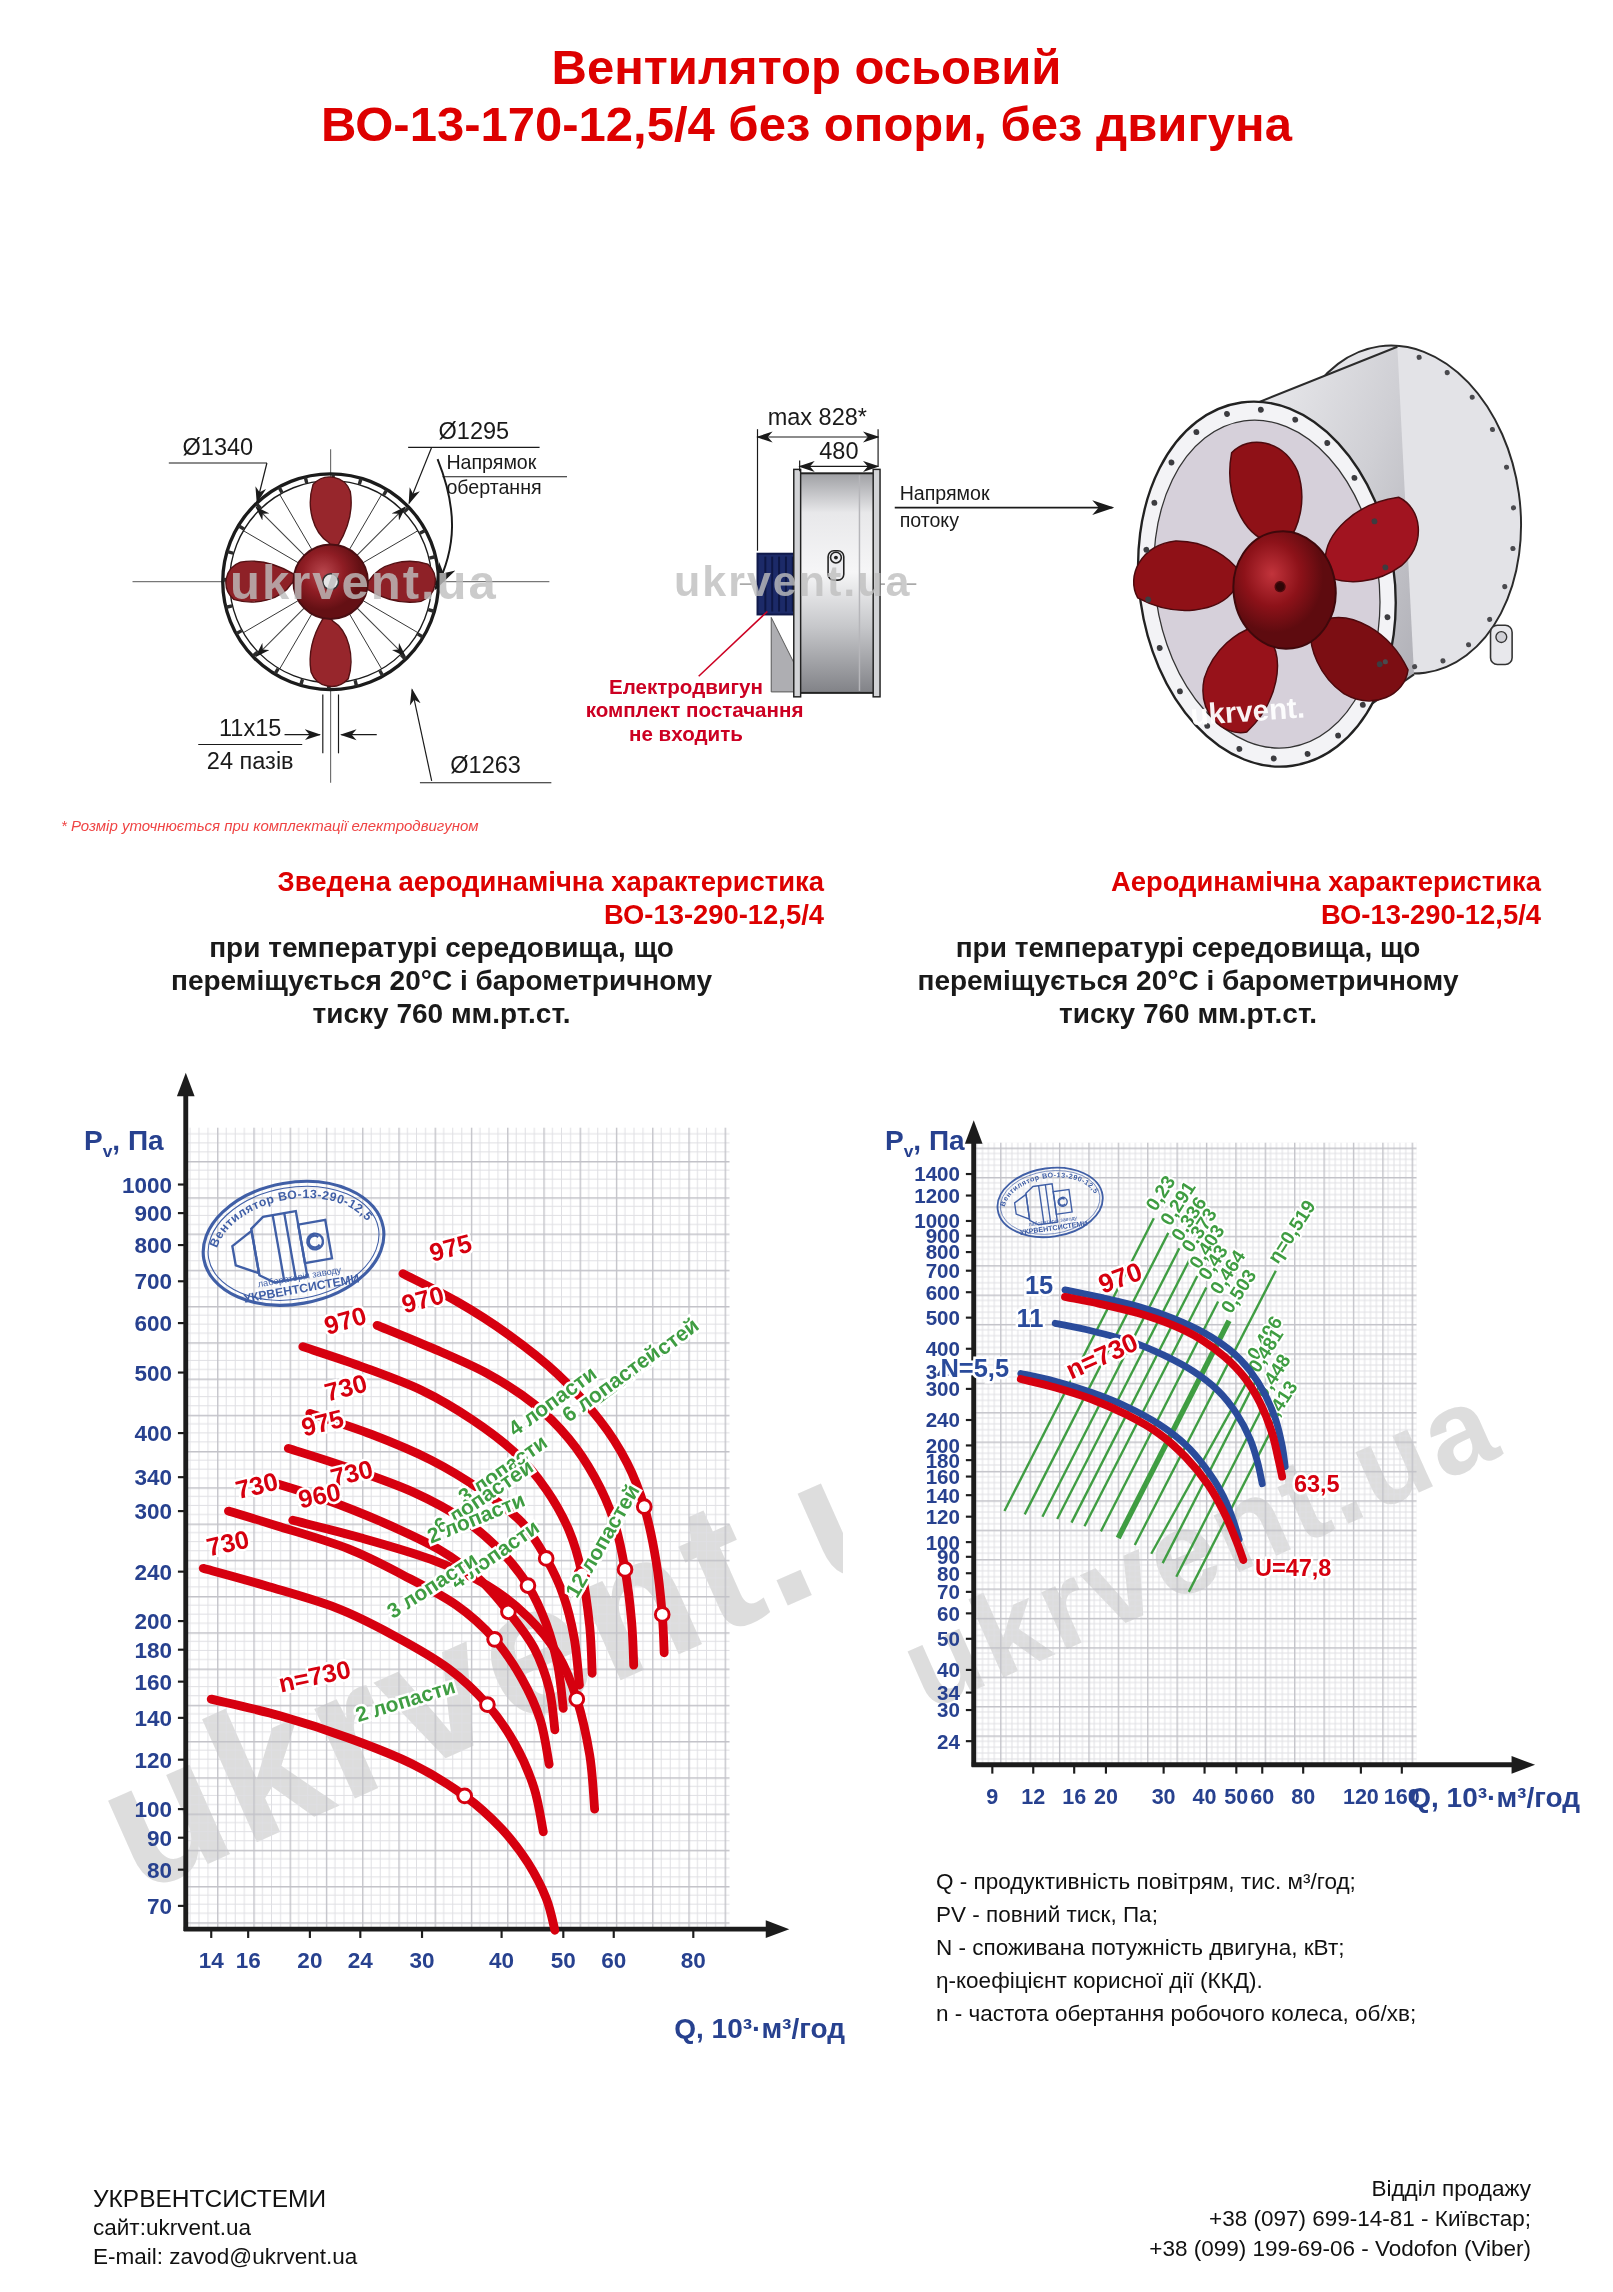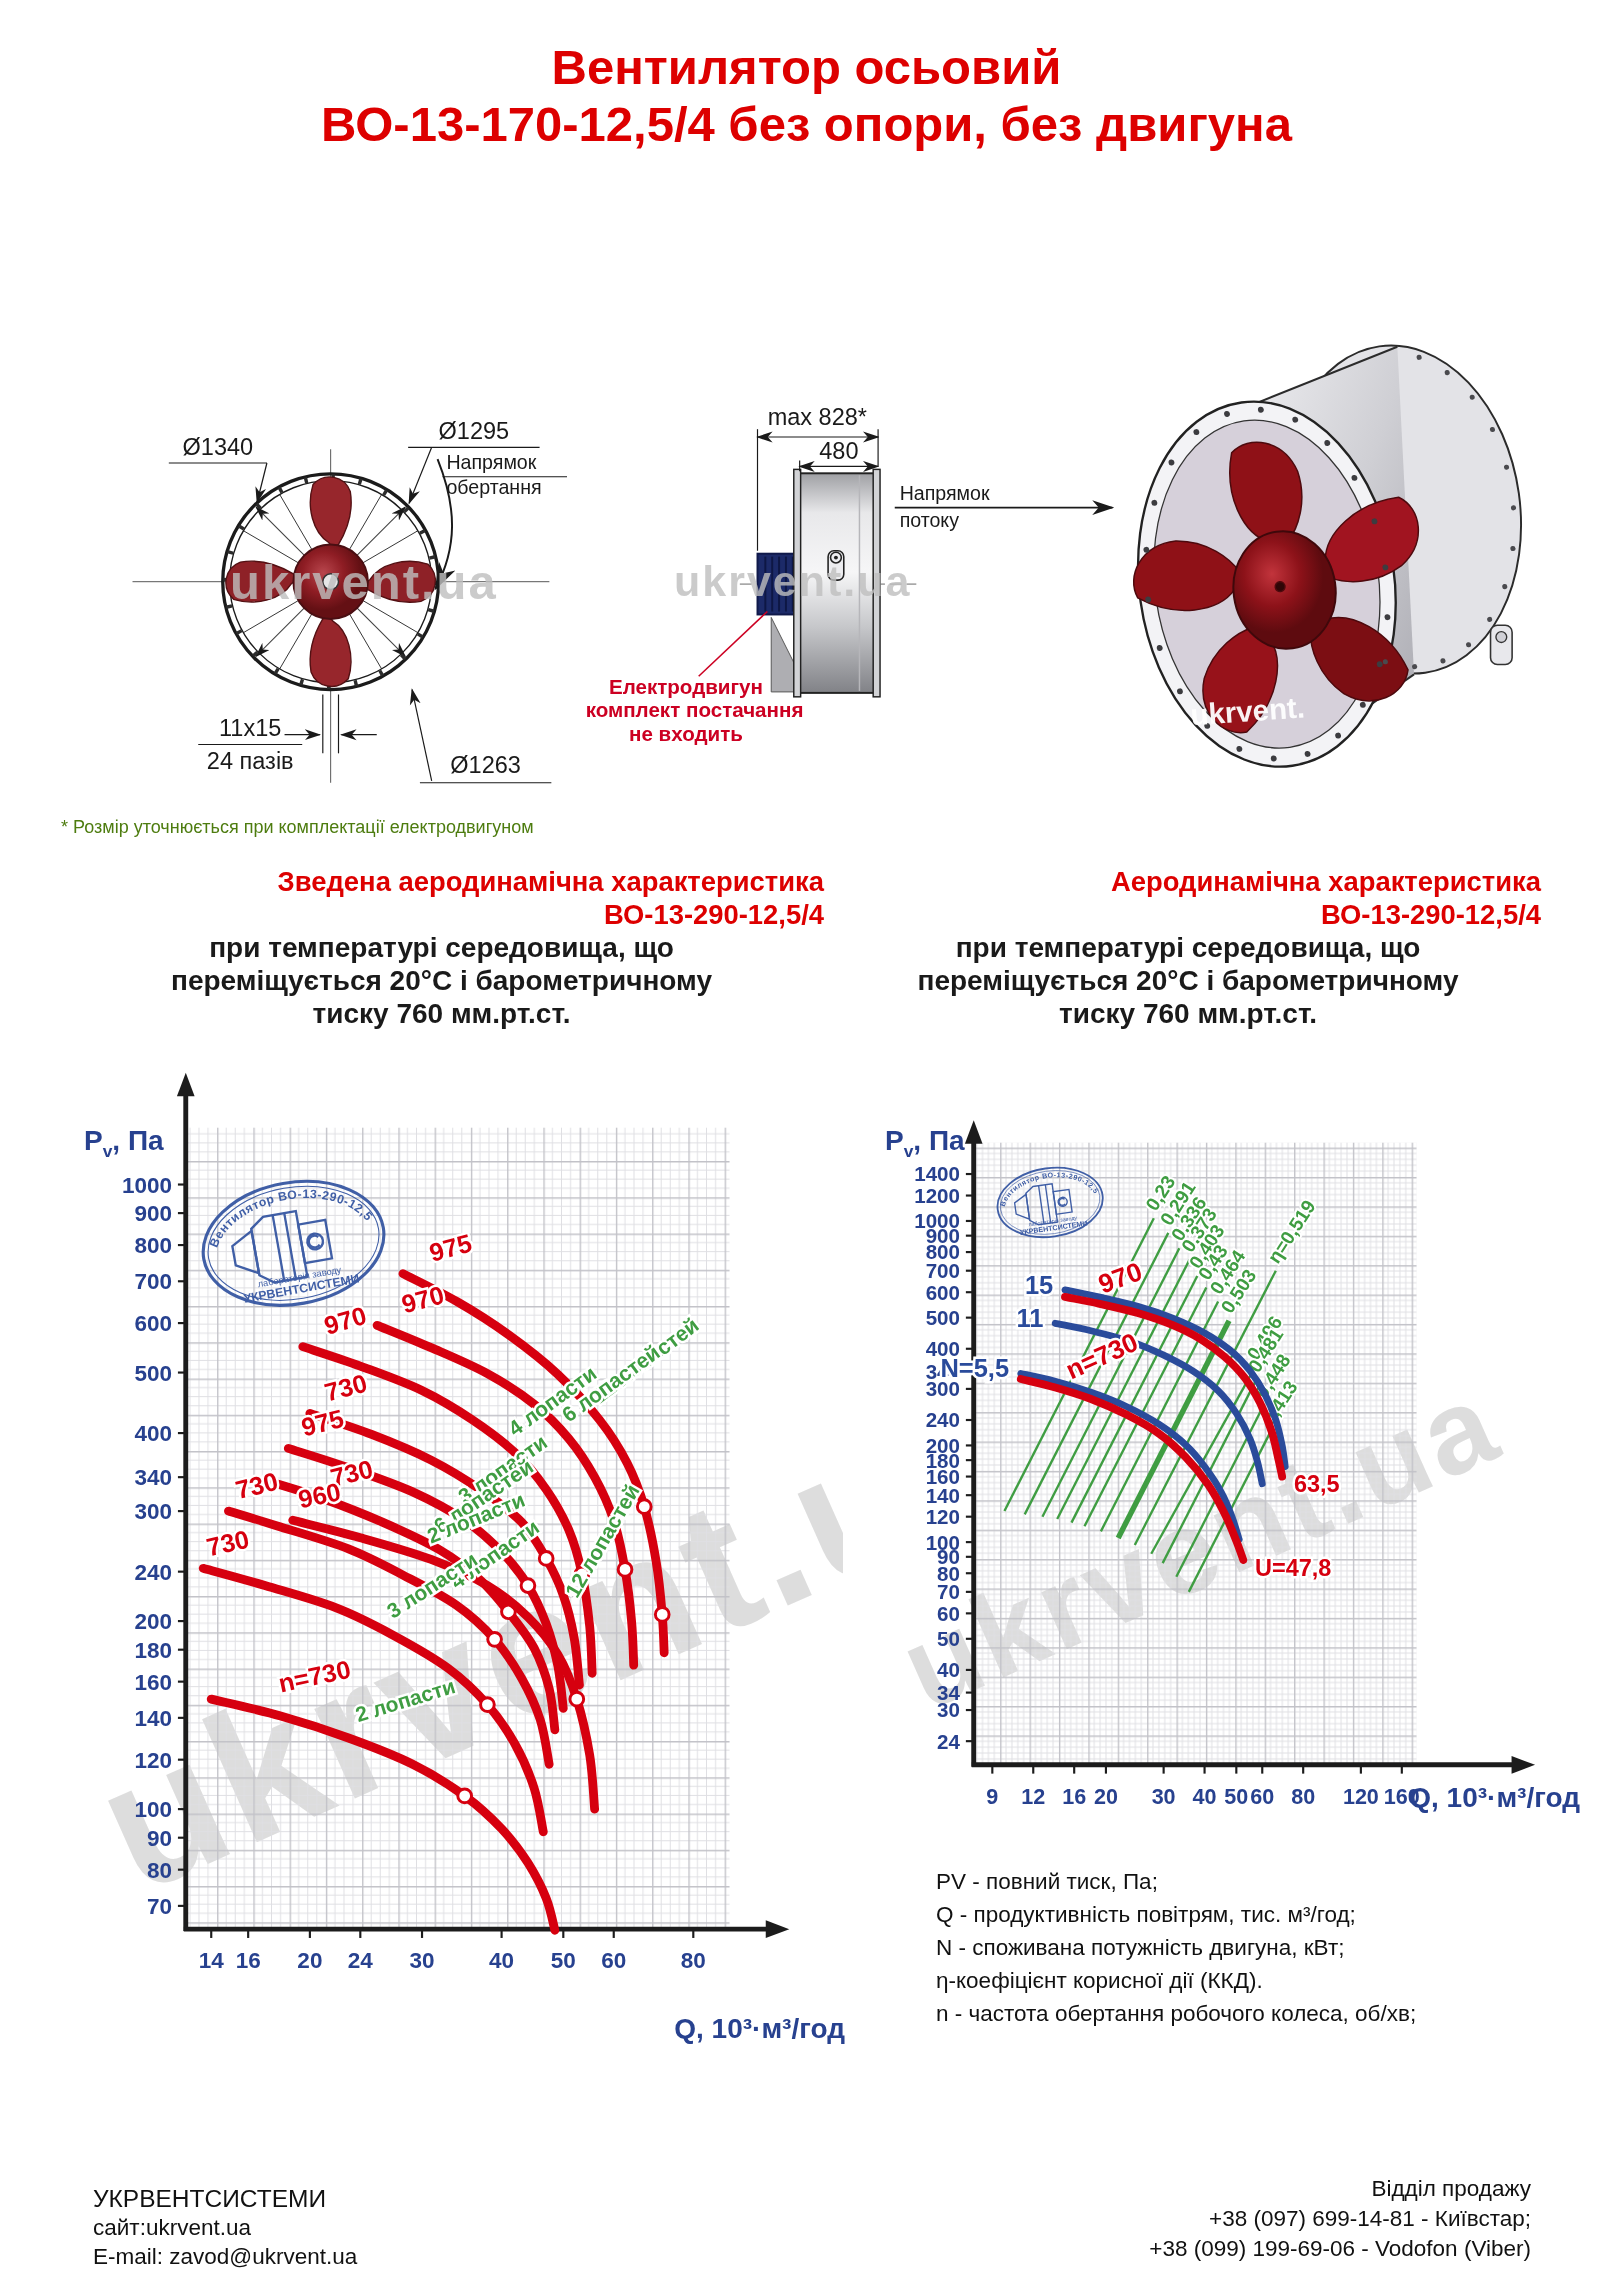--- a/index.html
+++ b/index.html
@@ -1,20 +1,20 @@
 <!DOCTYPE html>
 <html><head>
 <meta charset="utf-8">
 <style>
   html,body{margin:0;padding:0;background:#888;}
   .page{position:relative;width:1613px;height:2293px;background:#ffffff;overflow:hidden;
         font-family:"Liberation Sans","DejaVu Sans",sans-serif;color:#111;}
   .abs{position:absolute;}
   .title{left:0;top:39px;width:1613px;text-align:center;font-weight:bold;font-size:49px;line-height:57px;color:#dd0000;}
-  .note{left:61px;top:817px;font-size:18px;color:#4d7c0f;}
+  .note{left:61px;top:817px;font-size:15px;color:#ef4444;font-style:italic;}
   .heading{text-align:center;font-weight:bold;line-height:33px;}
   .heading .red{color:#dd0000;font-size:27.4px;text-align:right;}
   .heading .blk{color:#1a1a1a;font-size:28px;}
   .hL{left:59px;top:865px;width:765px;}
   .hR{left:835px;top:865px;width:706px;}
   .axis-title{color:#27418f;font-weight:bold;font-size:28px;}
   .axis-title sub{font-size:0.62em;}
   .legend{left:936px;top:1865px;width:549px;font-size:22.5px;line-height:33px;color:#111;}
   .footer-left{left:93px;top:2184px;font-size:22.5px;line-height:29px;color:#111;}
   .footer-left .co{font-size:24.5px;}
@@ -563,22 +563,22 @@
   <div class="abs axis-title" style="left:84px;top:1125px;">
     <span>P</span><sub>v</sub><span>, Па</span>
   </div>
   <div class="abs axis-title" style="left:588px;top:2013px;width:257px;text-align:right;">Q, 10³·м³/год</div>
   <div class="abs axis-title" style="left:885px;top:1125px;">
     <span>P</span><sub>v</sub><span>, Па</span>
   </div>
   <div class="abs axis-title" style="left:1325px;top:1782px;width:255px;text-align:right;">Q, 10³·м³/год</div>
 
   <div class="abs legend">
+    <div>Q - продуктивність повітрям, тис. м³/год;</div>
     <div>PV - повний тиск, Па;</div>
-    <div>Q - продуктивність повітрям, тис. м³/год;</div>
     <div>N - споживана потужність двигуна, кВт;</div>
     <div>η-коефіцієнт корисної дії (ККД).</div>
     <div>n - частота обертання робочого колеса, об/хв;</div>
   </div>
 
   <div class="abs footer-left">
     <div class="co">УКРВЕНТСИСТЕМИ</div>
     <div>сайт:ukrvent.ua</div>
     <div>E-mail: zavod@ukrvent.ua</div>
   </div>

